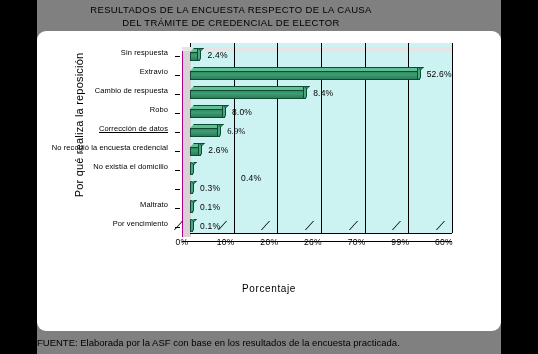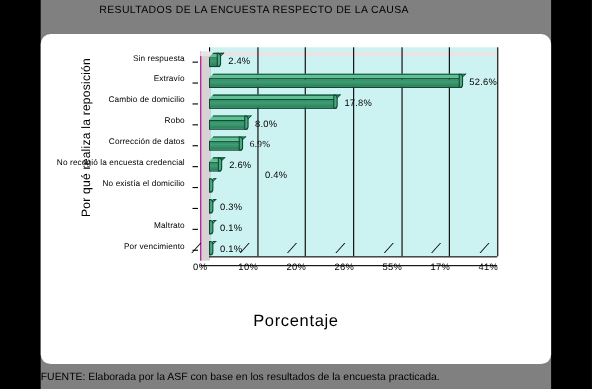--- a/index.html
+++ b/index.html
@@ -78,21 +78,21 @@
     font-size: 11px;
     color: #000;
     letter-spacing: 0.2px;
   }
   #xtitle {
     position: absolute;
     left: 0;
     top: 252px;
     width: 464px;
     text-align: center;
-    font-size: 15px;
+    font-size: 10px;
     color: #000;
     letter-spacing: 0.6px;
   }
 
   
   #plot {
     position: absolute;
     left: 153px;
     top: 12px;
     width: 262px;
@@ -238,36 +238,37 @@
     transform-origin: top left;
   }
 </style>
 </head>
 <body>
 
 <div id="page-bg"></div>
 
 <div id="title-band">
   <span class="tl">RESULTADOS DE LA ENCUESTA RESPECTO DE LA CAUSA</span>
+  <span class="tl">DEL TRÁMITE DE CREDENCIAL DE ELECTOR</span>
 </div>
 
 <div id="chart-card">
 
   <div id="ytitle">Por qué realiza la reposición</div>
 
   <div id="cat-axis">
       <div class="cat-label" style="top: 4.5px; right: 12px;">Sin respuesta</div>
       <div class="tick" style="top: 12.5px; left: 138px;"></div>
       <div class="cat-label" style="top: 23.5px; right: 12px;">Extravío</div>
       <div class="tick" style="top: 31.5px; left: 138px;"></div>
-      <div class="cat-label" style="top: 42.5px; right: 12px;">Cambio de domicilio</div>
+      <div class="cat-label" style="top: 42.5px; right: 12px;">Cambio de respuesta</div>
       <div class="tick" style="top: 50.5px; left: 138px;"></div>
       <div class="cat-label" style="top: 61.5px; right: 12px;">Robo</div>
       <div class="tick" style="top: 69.5px; left: 138px;"></div>
-      <div class="cat-label" style="top: 80.5px; right: 12px;">Corrección de datos</div>
+      <div class="cat-label" style="top: 80.5px; right: 12px; text-decoration: underline;">Corrección de datos</div>
       <div class="tick" style="top: 88.5px; left: 138px;"></div>
       <div class="cat-label" style="top: 99.5px; right: 12px;">No recogió la encuesta credencial</div>
       <div class="tick" style="top: 107.5px; left: 138px;"></div>
       <div class="cat-label" style="top: 118.5px; right: 12px;">No existía el domicilio</div>
       <div class="tick" style="top: 126.5px; left: 138px;"></div>
       <div class="tick" style="top: 145.5px; left: 138px;"></div>
       <div class="cat-label" style="top: 156.5px; right: 12px;">Maltrato</div>
       <div class="tick" style="top: 164.5px; left: 138px;"></div>
       <div class="cat-label" style="top: 175.5px; right: 12px;">Por vencimiento</div>
       <div class="tick" style="top: 183.5px; left: 138px;"></div>
@@ -296,21 +297,21 @@
           <div class="bar-body" style="width: 229.687px;"></div>
           <div class="bar-top" style="left: 0px; width: 229.687px;"></div>
           <div class="bar-cap" style="left: 226.687px;"></div>
         </div>
         <div class="bar-label" style="left: 236.687px; top: 26px;">52.6%</div>
         <div class="bar-row" style="top: 43px; width: 122.153px;">
           <div class="bar-body" style="width: 116.153px;"></div>
           <div class="bar-top" style="left: 0px; width: 116.153px;"></div>
           <div class="bar-cap" style="left: 113.153px;"></div>
         </div>
-        <div class="bar-label" style="left: 123.153px; top: 45px;">17.8%</div>
+        <div class="bar-label" style="left: 123.153px; top: 45px;">8.4%</div>
         <div class="bar-row" style="top: 62px; width: 40.9333px;">
           <div class="bar-body" style="width: 34.9333px;"></div>
           <div class="bar-top" style="left: 0px; width: 34.9333px;"></div>
           <div class="bar-cap" style="left: 31.9333px;"></div>
         </div>
         <div class="bar-label" style="left: 41.9333px; top: 64px;">8.0%</div>
         <div class="bar-row" style="top: 81px; width: 36.13px;">
           <div class="bar-body" style="width: 30.13px;"></div>
           <div class="bar-top" style="left: 0px; width: 30.13px;"></div>
           <div class="bar-cap" style="left: 27.13px;"></div>
@@ -320,21 +321,21 @@
           <div class="bar-body" style="width: 11.3533px;"></div>
           <div class="bar-top" style="left: 0px; width: 11.3533px;"></div>
           <div class="bar-cap" style="left: 8.35333px;"></div>
         </div>
         <div class="bar-label" style="left: 18.3533px; top: 102px;">2.6%</div>
         <div class="bar-row" style="top: 119px; width: 9px;">
           <div class="bar-body" style="width: 3px;"></div>
           <div class="bar-top" style="left: 0px; width: 3px;"></div>
           <div class="bar-cap" style="left: 0px;"></div>
         </div>
-        <div class="bar-label" style="left: 10px; top: 111px; padding-left: 41px;">0.4%</div>
+        <div class="bar-label" style="left: 10px; top: 130px; padding-left: 41px;">0.4%</div>
         <div class="bar-row" style="top: 138px; width: 9px;">
           <div class="bar-body" style="width: 3px;"></div>
           <div class="bar-top" style="left: 0px; width: 3px;"></div>
           <div class="bar-cap" style="left: 0px;"></div>
         </div>
         <div class="bar-label" style="left: 10px; top: 140px;">0.3%</div>
         <div class="bar-row" style="top: 157px; width: 9px;">
           <div class="bar-body" style="width: 3px;"></div>
           <div class="bar-top" style="left: 0px; width: 3px;"></div>
           <div class="bar-cap" style="left: 0px;"></div>
@@ -356,23 +357,23 @@
   <div id="xticks">
       <div class="xtick-mark" style="left: 145px; height: 9px; transform: skewX(-42deg);"></div>
       <div class="xtick-label" style="left: 130px;">0%</div>
       <div class="xtick-mark" style="left: 188.667px; height: 9px; transform: skewX(-42deg);"></div>
       <div class="xtick-label" style="left: 173.667px;">10%</div>
       <div class="xtick-mark" style="left: 232.333px; height: 9px; transform: skewX(-42deg);"></div>
       <div class="xtick-label" style="left: 217.333px;">20%</div>
       <div class="xtick-mark" style="left: 276px; height: 9px; transform: skewX(-42deg);"></div>
       <div class="xtick-label" style="left: 261px;">26%</div>
       <div class="xtick-mark" style="left: 319.667px; height: 9px; transform: skewX(-42deg);"></div>
-      <div class="xtick-label" style="left: 304.667px;">55%</div>
+      <div class="xtick-label" style="left: 304.667px;">70%</div>
       <div class="xtick-mark" style="left: 363.333px; height: 9px; transform: skewX(-42deg);"></div>
-      <div class="xtick-label" style="left: 348.333px;">17%</div>
+      <div class="xtick-label" style="left: 348.333px;">99%</div>
       <div class="xtick-mark" style="left: 407px; height: 9px; transform: skewX(-42deg);"></div>
-      <div class="xtick-label" style="left: 392px;">41%</div>
+      <div class="xtick-label" style="left: 392px;">60%</div>
     </div>
 
   <div id="xtitle">Porcentaje</div>
 </div>
 
 <div id="footer">FUENTE: Elaborada por la ASF con base en los resultados de la encuesta practicada.</div>
 
 </body></html>

